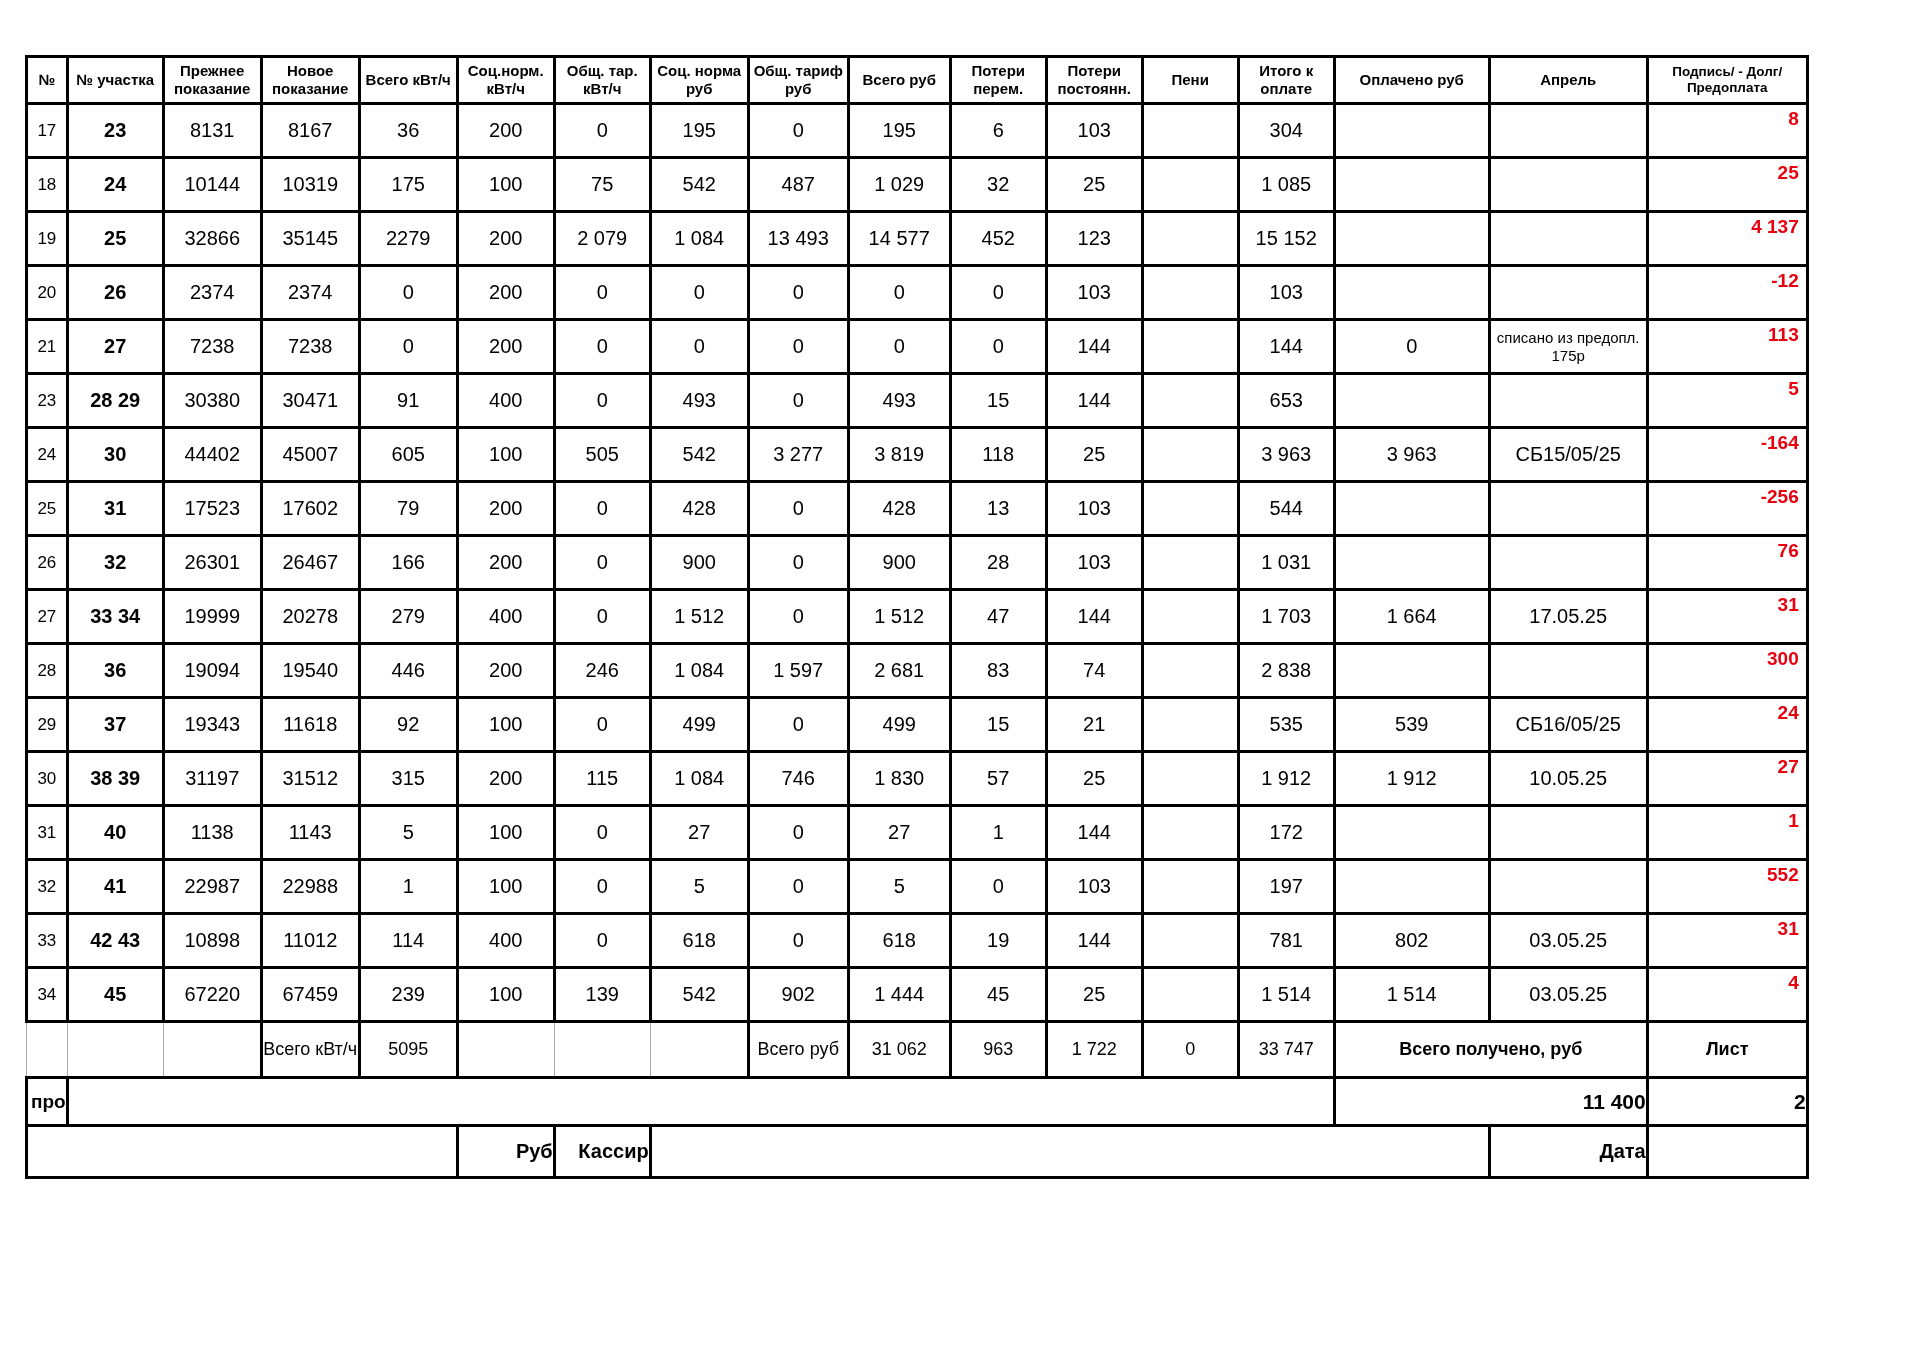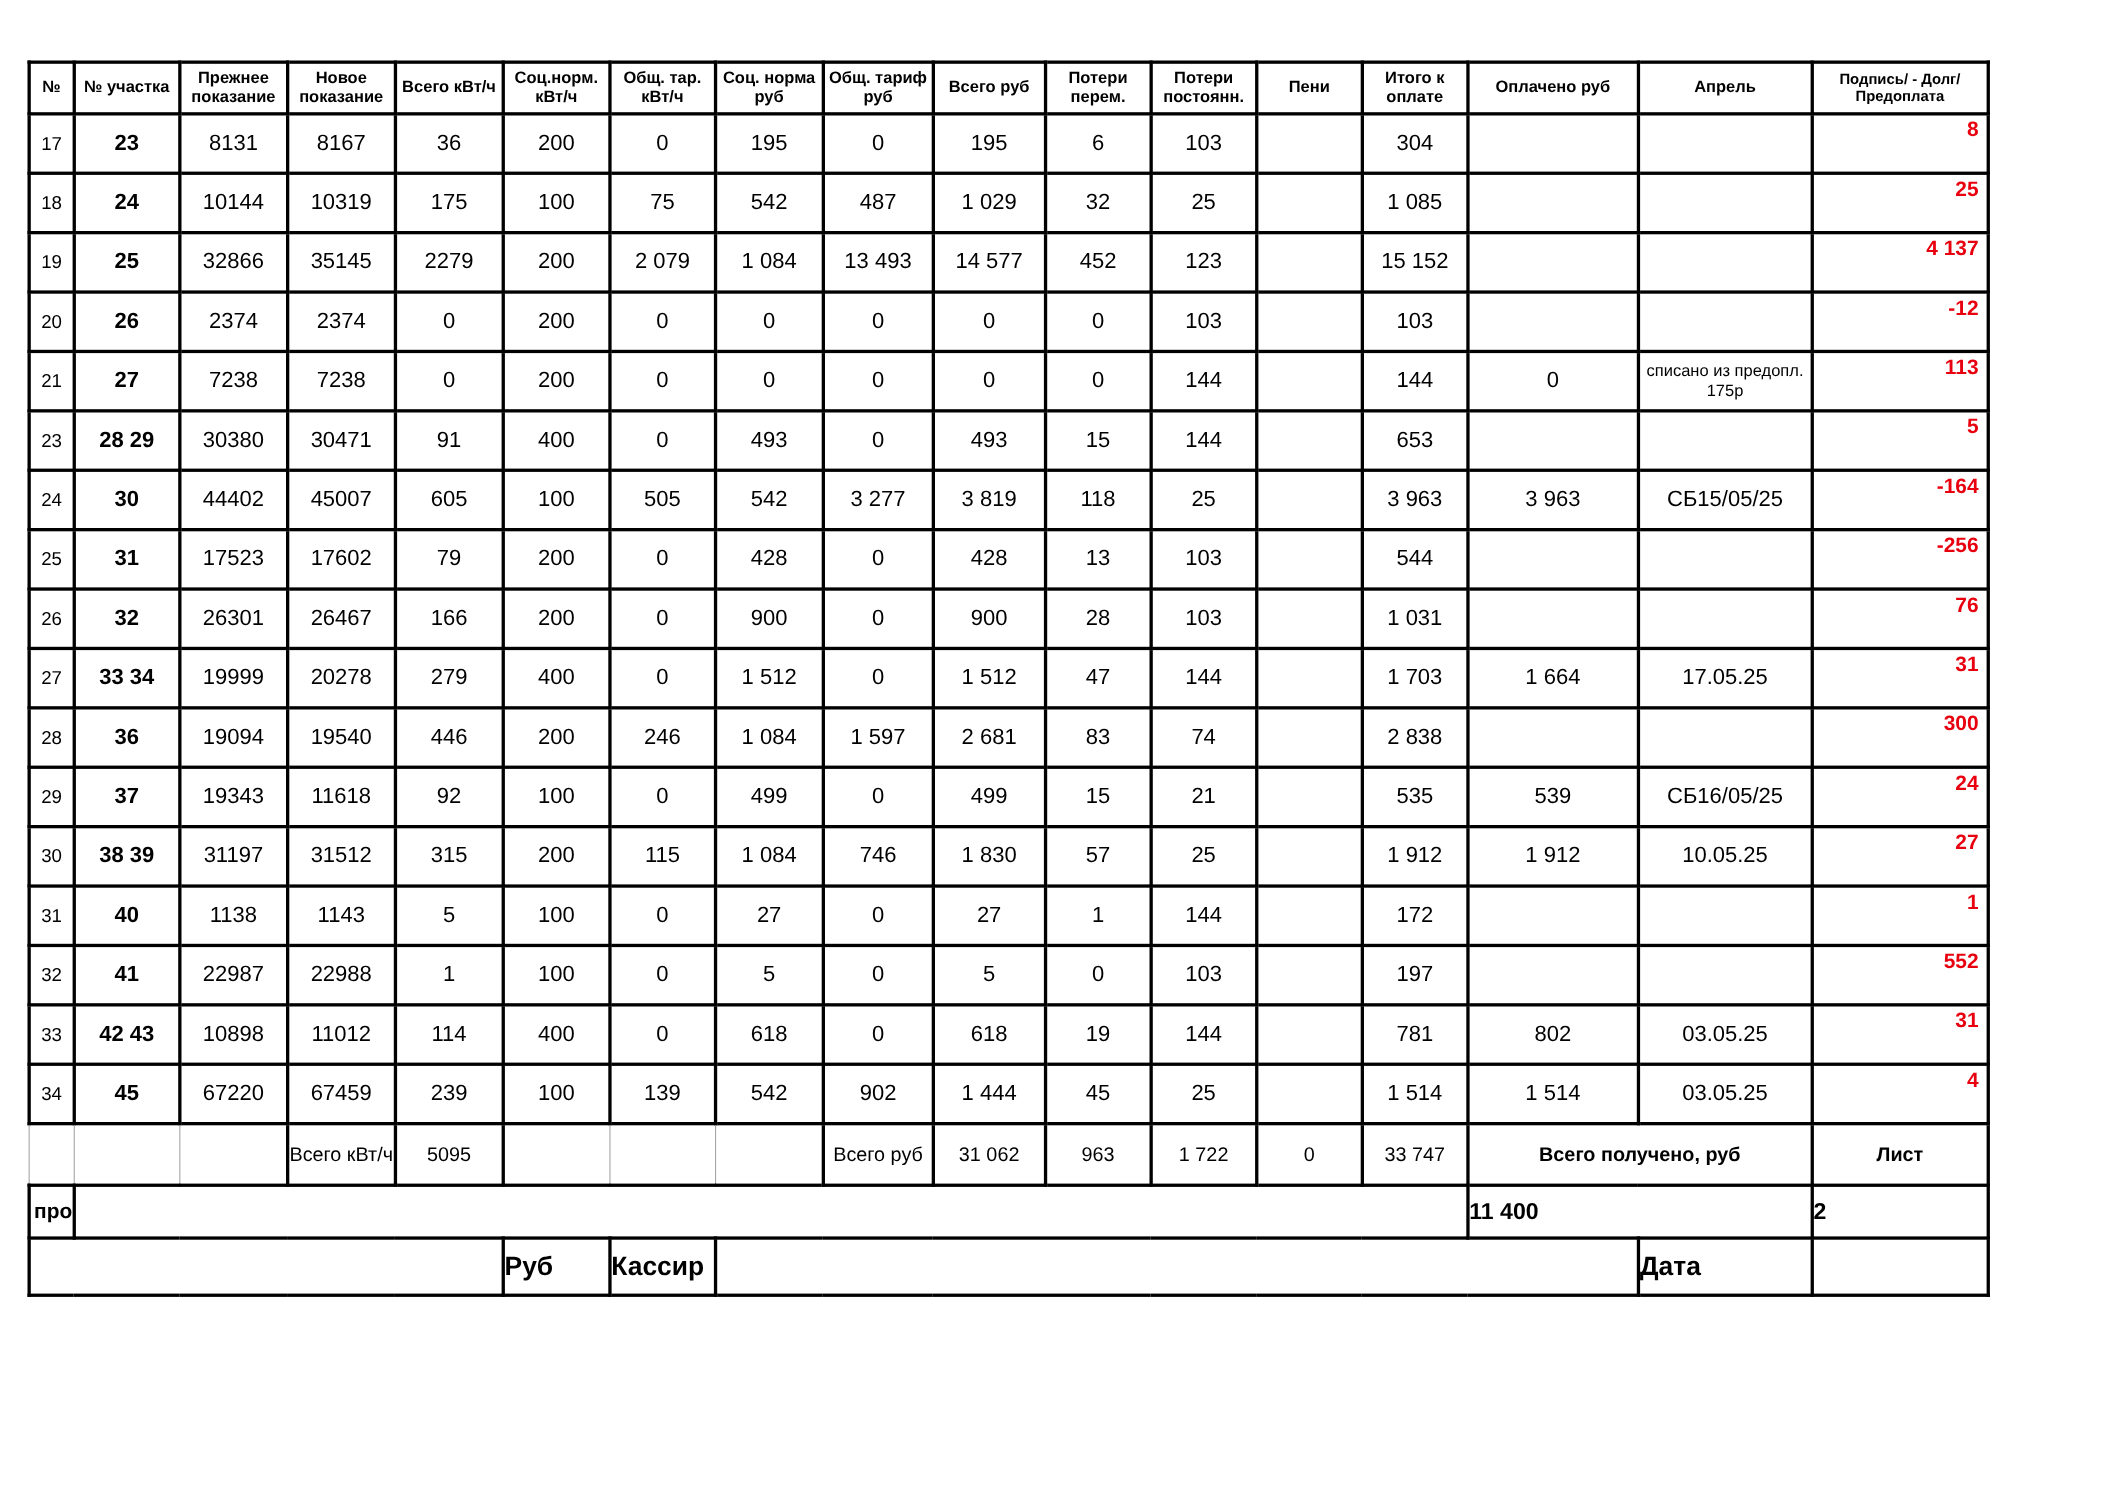--- a/index.html
+++ b/index.html
@@ -51,33 +51,33 @@
     font-size: 19px;
     text-align: right;
     vertical-align: top;
     padding: 3px 7px 0 0;
   }
   td.note { font-size: 15px; line-height: 1.15; padding: 0 2px; }
 
   tr.totals { height: 56px; }
   tr.totals td { font-size: 18px; text-align: center; vertical-align: middle; line-height: 1.15; }
   td.thin { border: 1px solid #a6a6a6; }
-  td.bold-lg { font-weight: bold; font-size: 21px; text-align: left; vertical-align: middle; }
+  td.bold-lg { font-weight: bold; font-size: 21px; text-align: right; vertical-align: middle; }
 
   tr.rowB { height: 48px; }
   td.left-clip {
     font-weight: bold;
     font-size: 19px;
     text-align: center;
     vertical-align: middle;
     padding-left: 3px;
     white-space: nowrap;
   }
   tr.rowC { height: 52px; }
-  tr.rowC td.bold-lg { font-size: 24px; }
+  tr.rowC td.bold-lg { font-size: 20px; }
 </style>
 </head>
 <body>
 
 <table class="sheet">
   <colgroup>
     <col style="width:36px">
       <col style="width:96px">
       <col style="width:98px">
       <col style="width:98px">

